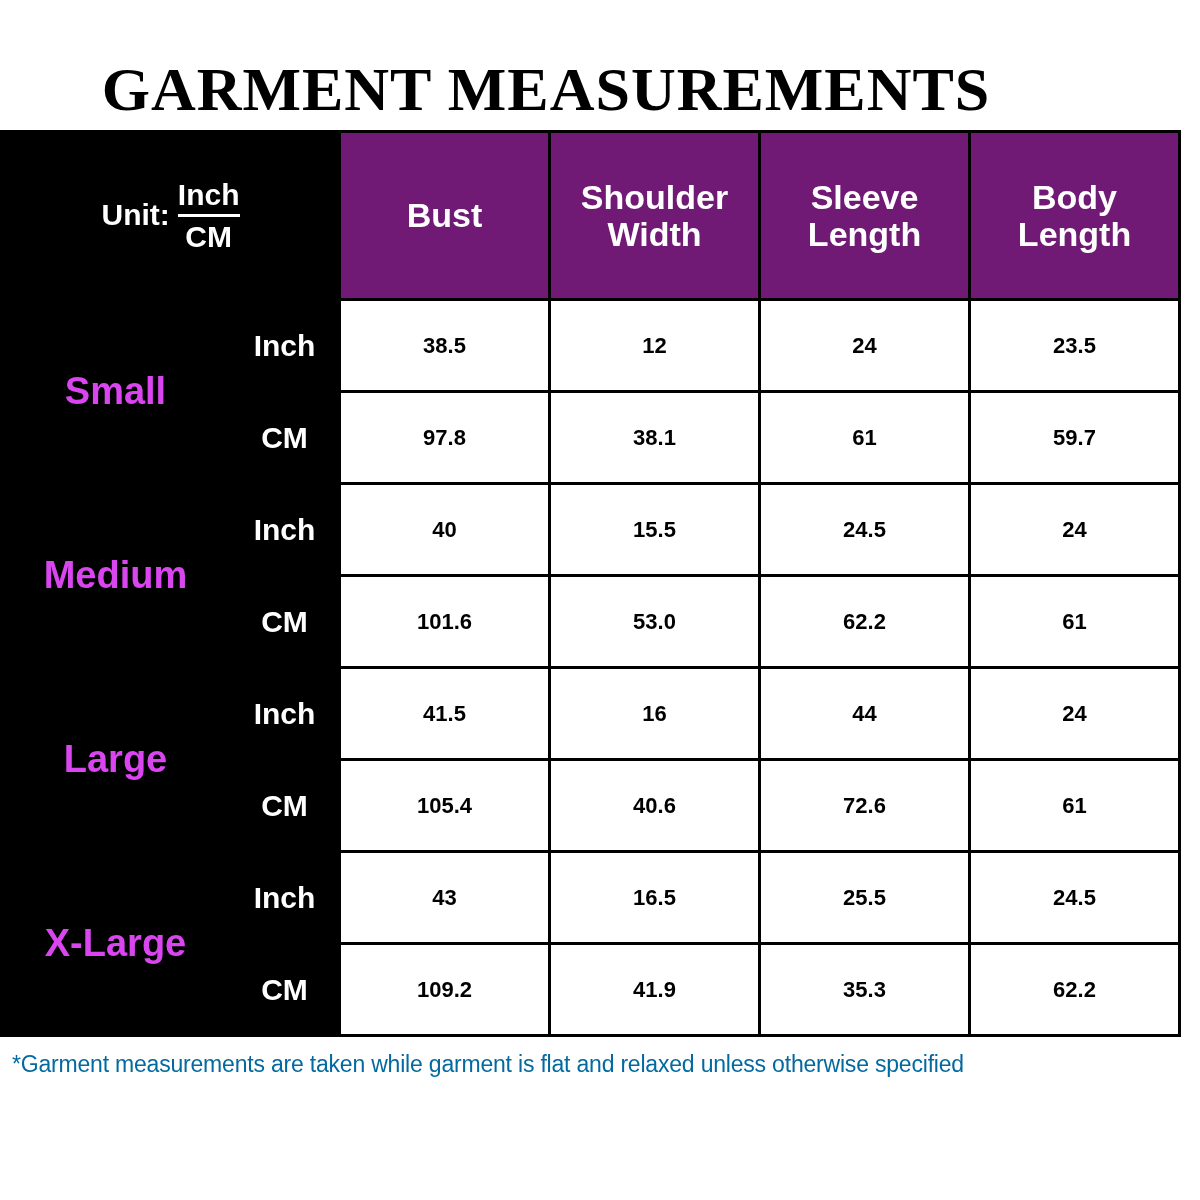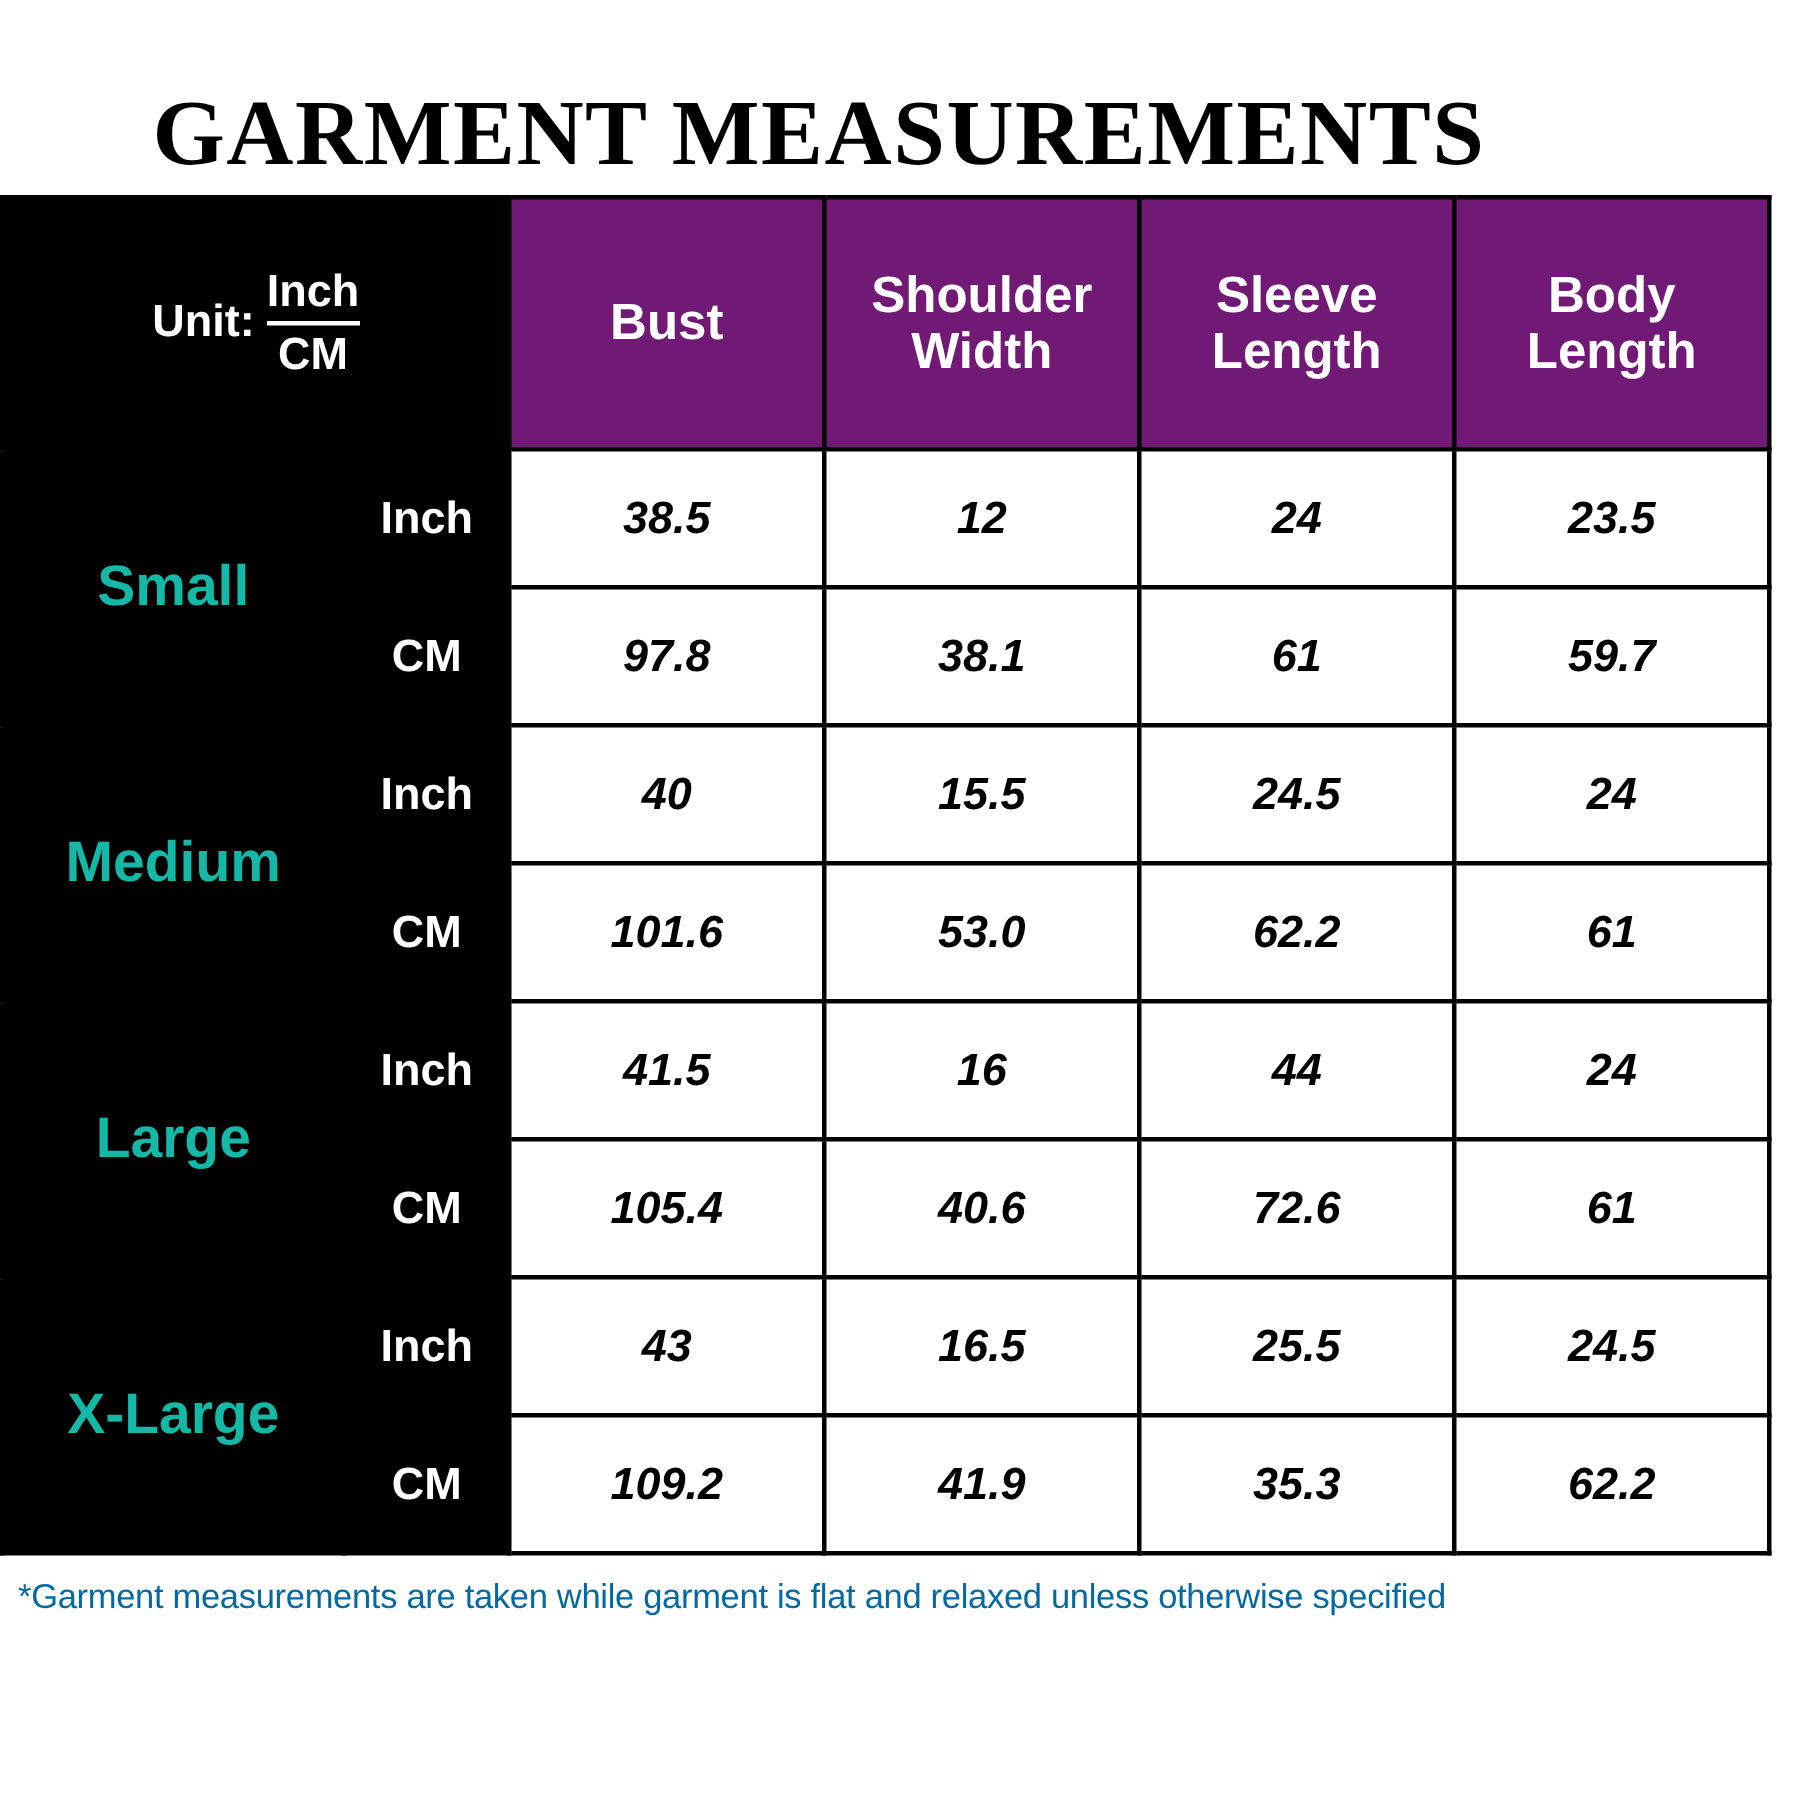--- a/index.html
+++ b/index.html
@@ -86,40 +86,39 @@
   .unit-frac .den {
     display: block;
     font-size: 30px;
     border-top: 3px solid #ffffff;
     padding-top: 2px;
   }
 
   
   .size-cell {
     background: #000000;
-    color: #14b8a6;
+    color: #d946ef;
     font-size: 38px;
     width: 228px;
   }
 
   
   .unit-cell {
     background: #000000;
     color: #ffffff;
     font-size: 30px;
     width: 110px;
   }
 
   
   .val {
     background: #ffffff;
     color: #000000;
-    font-size: 30px;
+    font-size: 22px;
     height: 89px;
-    font-style: italic;
   }
 
   col.c-size { width: 228px; }
   col.c-unit { width: 110px; }
   col.c-val  { width: 210px; }
 
   .footnote {
     font-size: 23px;
     font-weight: 400;
     color: #0369a1;

